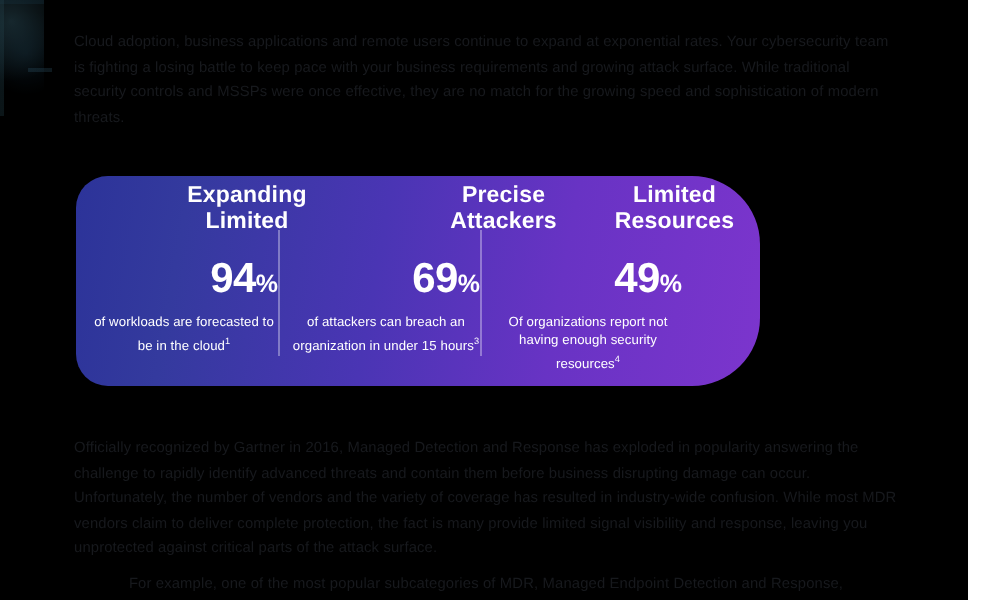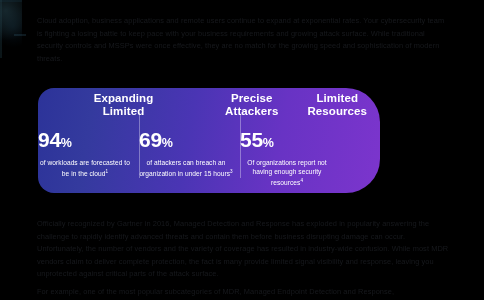--- a/index.html
+++ b/index.html
@@ -45,21 +45,21 @@
   .body-copy {
     position:absolute; left:37px; z-index:10;
     width:412px;
     color:#17191d;
     font-size:7.4px;
     line-height:12.6px;
     letter-spacing:.08px;
   }
   #intro-paragraph { top:15px; }
   #body-paragraph-1 { top:218px; }
-  #body-paragraph-2 { top:286px; }
+  #body-paragraph-2 { top:286px;text-align:center; }
 
   
   #stat-card {
     position:absolute;
     left:38px; top:88px;
     width:342px; height:105px;
     border-radius:16px 34px 34px 16px;
     background:linear-gradient(100deg,#2c3399 0%,#343a9e 16%,#4a35b4 44%,#6833c4 70%,#7c35cd 100%);
     z-index:20;
     overflow:hidden;
@@ -88,21 +88,21 @@
 
   #card-stats {
     position:absolute; top:38px; left:0;
     height:67px; width:425px;
     display:flex;
   }
   .stat-cell {
     width:101px;
     position:relative;
     display:flex; flex-direction:column;
-    align-items:flex-start;
+    align-items:flex-end;
     padding-top:2px;
   }
   .stat-cell + .stat-cell::before {
     content:"";
     position:absolute; left:0; top:-11px;
     width:1px; height:63px;
     background:rgba(255,255,255,.34);
   }
   .stat-value {
     color:#ffffff;
@@ -161,21 +161,21 @@
         <div class="stat-caption"><span>of workloads are forecasted to be in the cloud</span><sup>1</sup></div>
       </div>
 
 
       <div class="stat-cell">
         <div class="stat-value"><span>69</span><span class="pct">%</span></div>
         <div class="stat-caption"><span>of attackers can breach an organization in under 15 hours</span><sup>3</sup></div>
       </div>
 
       <div class="stat-cell">
-        <div class="stat-value"><span>55</span><span class="pct">%</span></div>
+        <div class="stat-value"><span>49</span><span class="pct">%</span></div>
         <div class="stat-caption"><span>Of organizations report not having enough security resources</span><sup>4</sup></div>
       </div>
 
     </div>
   </div>
 
   <p class="body-copy" id="body-paragraph-1">Officially recognized by Gartner in 2016, Managed Detection and Response has exploded in popularity answering the challenge to rapidly identify advanced threats and contain them before business disrupting damage can occur. Unfortunately, the number of vendors and the variety of coverage has resulted in industry-wide confusion. While most MDR vendors claim to deliver complete protection, the fact is many provide limited signal visibility and response, leaving you unprotected against critical parts of the attack surface.</p>
 
   <p class="body-copy" id="body-paragraph-2">For example, one of the most popular subcategories of MDR, Managed Endpoint Detection and Response,</p>
 

